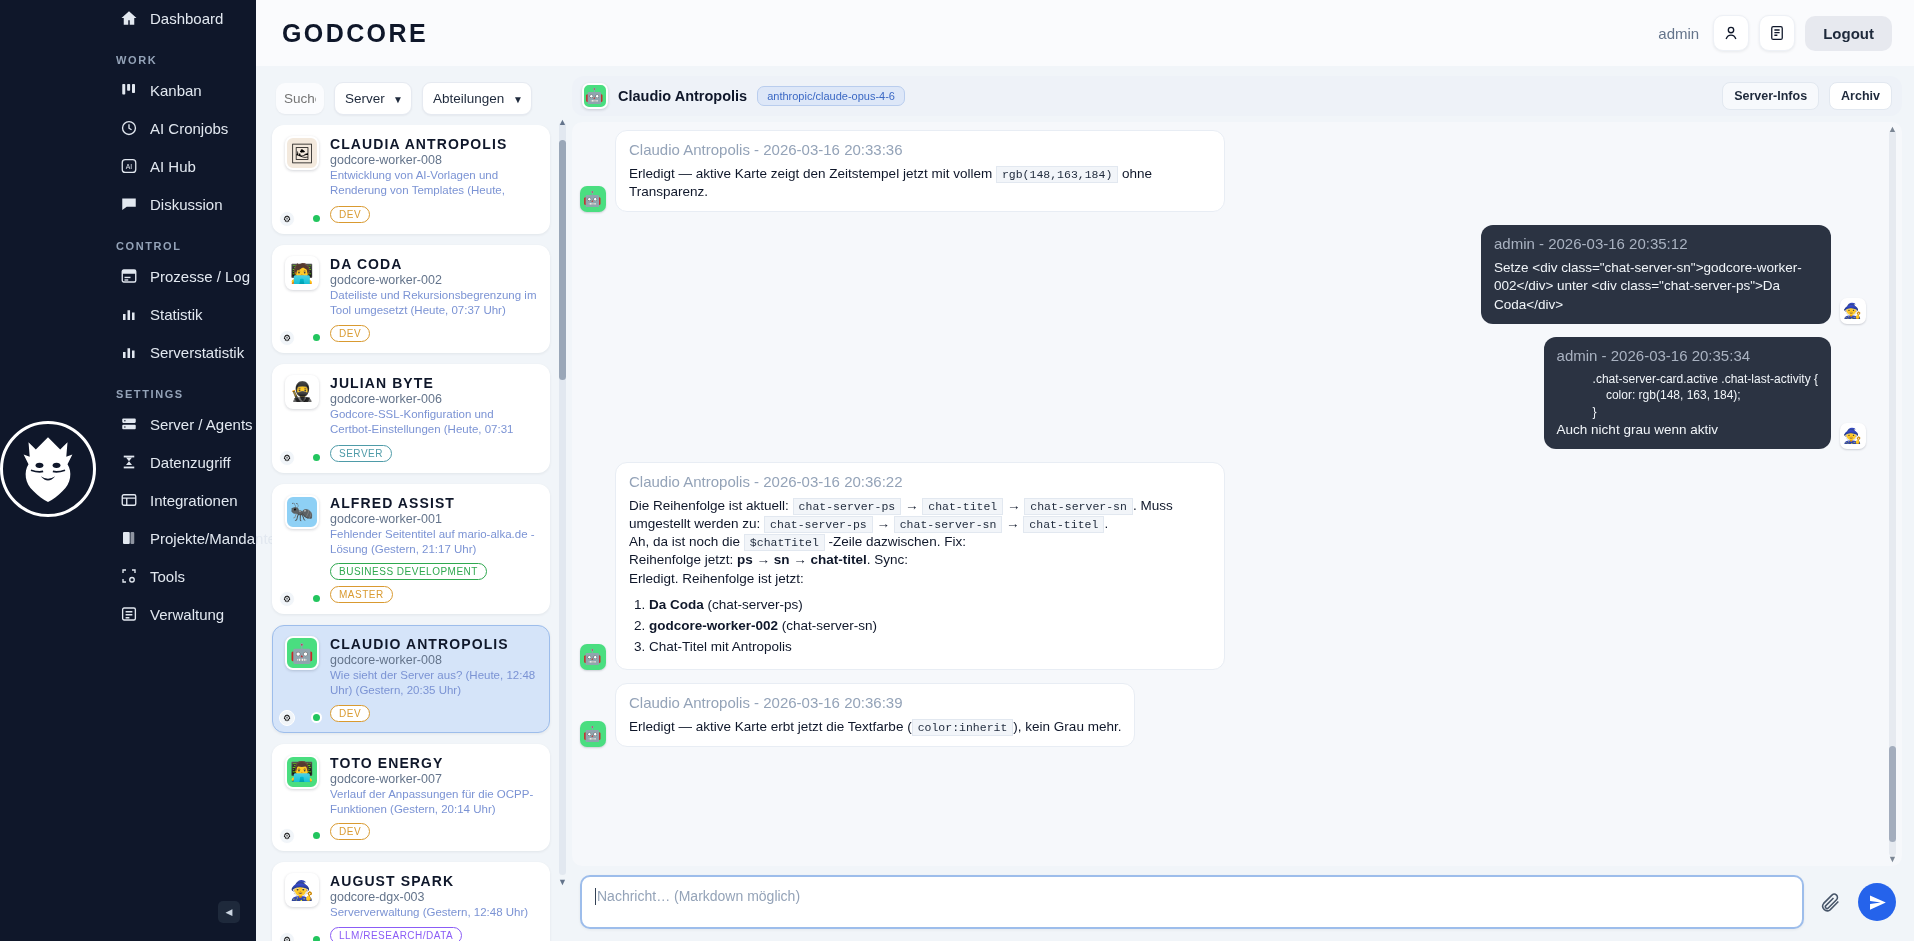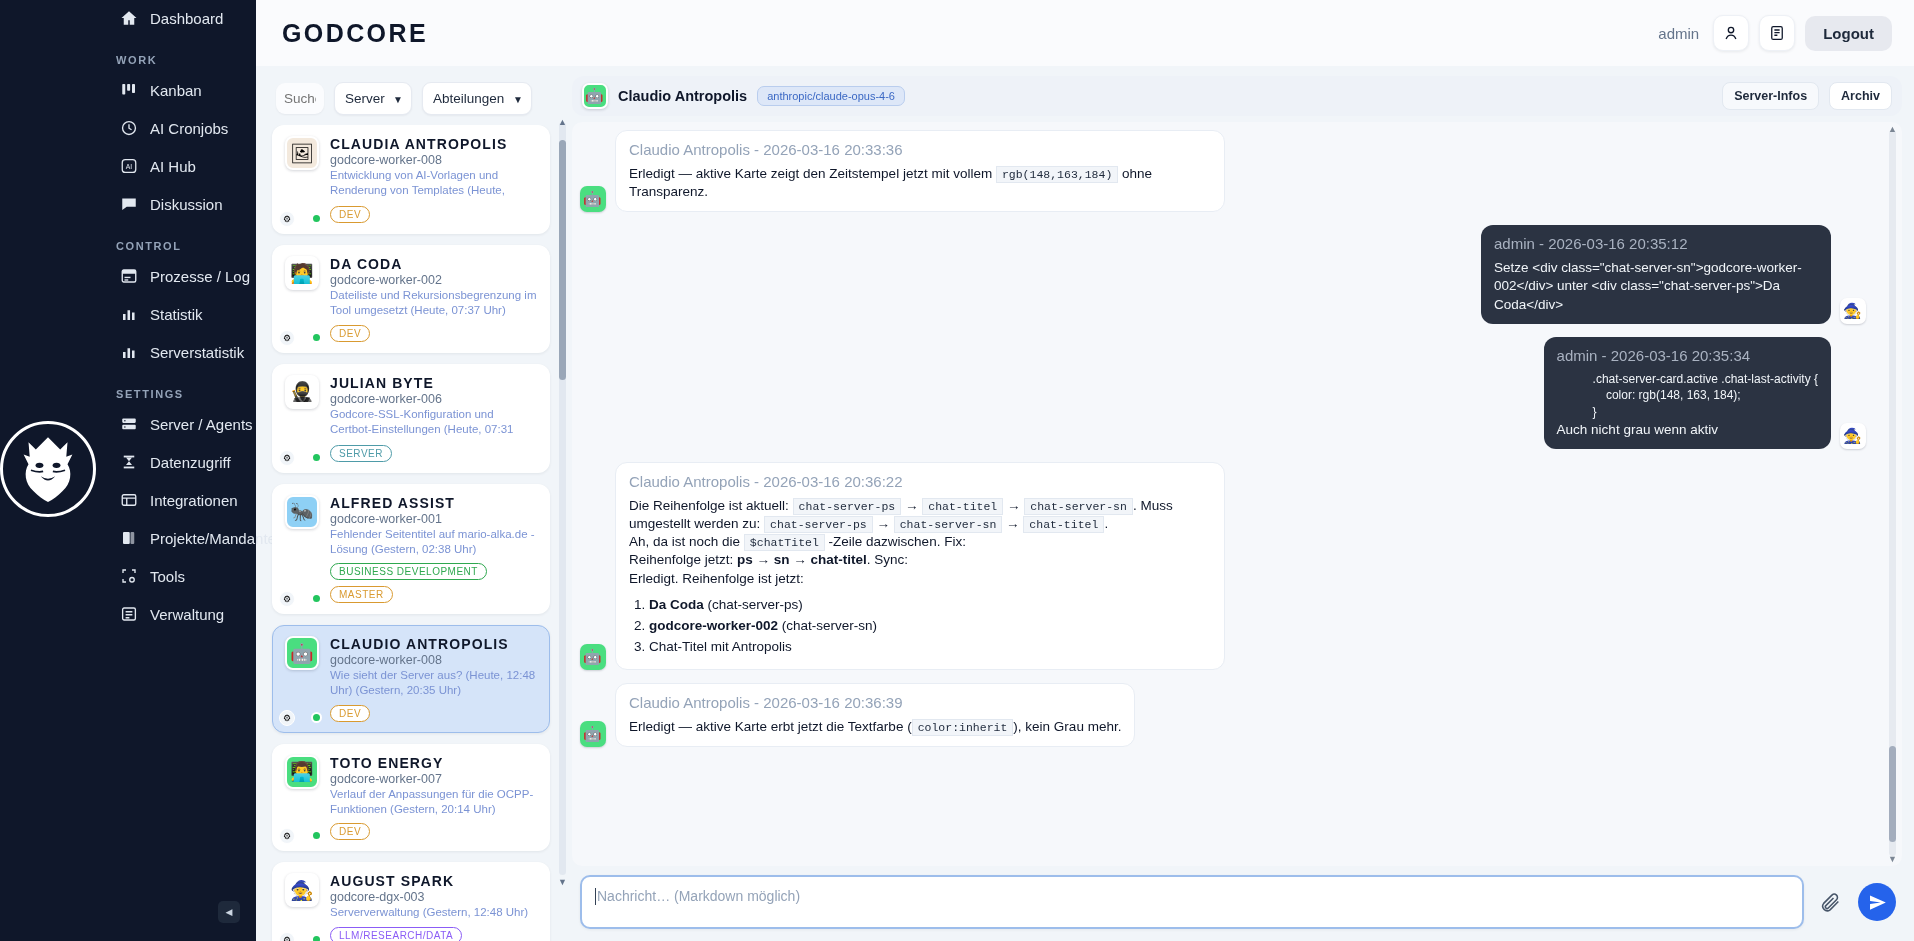--- a/index.html
+++ b/index.html
@@ -497,21 +497,21 @@
               <div class="avatar-wrap">
                 <div class="avatar" style="background:#8ed0f5">
                   <span>🐜</span>
                 </div>
                 <div class="badge-mini">⚙</div>
                 <div class="badge-dot"></div>
               </div>
               <div class="card-body">
                 <div class="card-title">ALFRED ASSIST</div>
                 <div class="card-sub">godcore-worker-001</div>
-                <div class="card-snippet">Fehlender Seitentitel auf mario-alka.de - Lösung (Gestern, 02:38 Uhr)</div>
+                <div class="card-snippet">Fehlender Seitentitel auf mario-alka.de - Lösung (Gestern, 21:17 Uhr)</div>
                 <div class="tags">
                   <span class="tag bizdev">BUSINESS DEVELOPMENT</span>
                   <span class="tag master">MASTER</span>
                 </div>
               </div>
             </div>
             <div class="card selected">
               <div class="avatar-wrap">
                 <div class="avatar" style="background:#4ade80">
                   <span>🤖</span>

